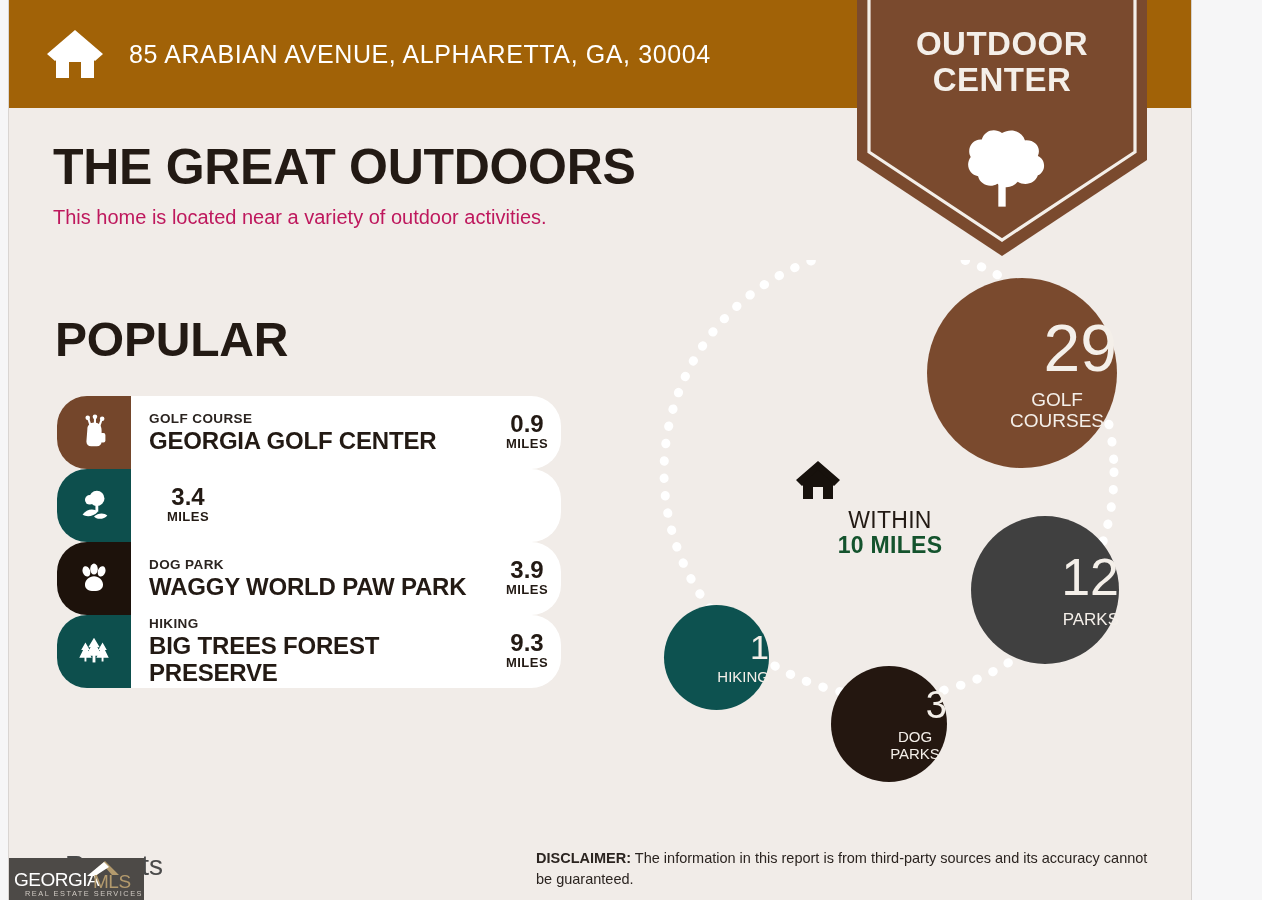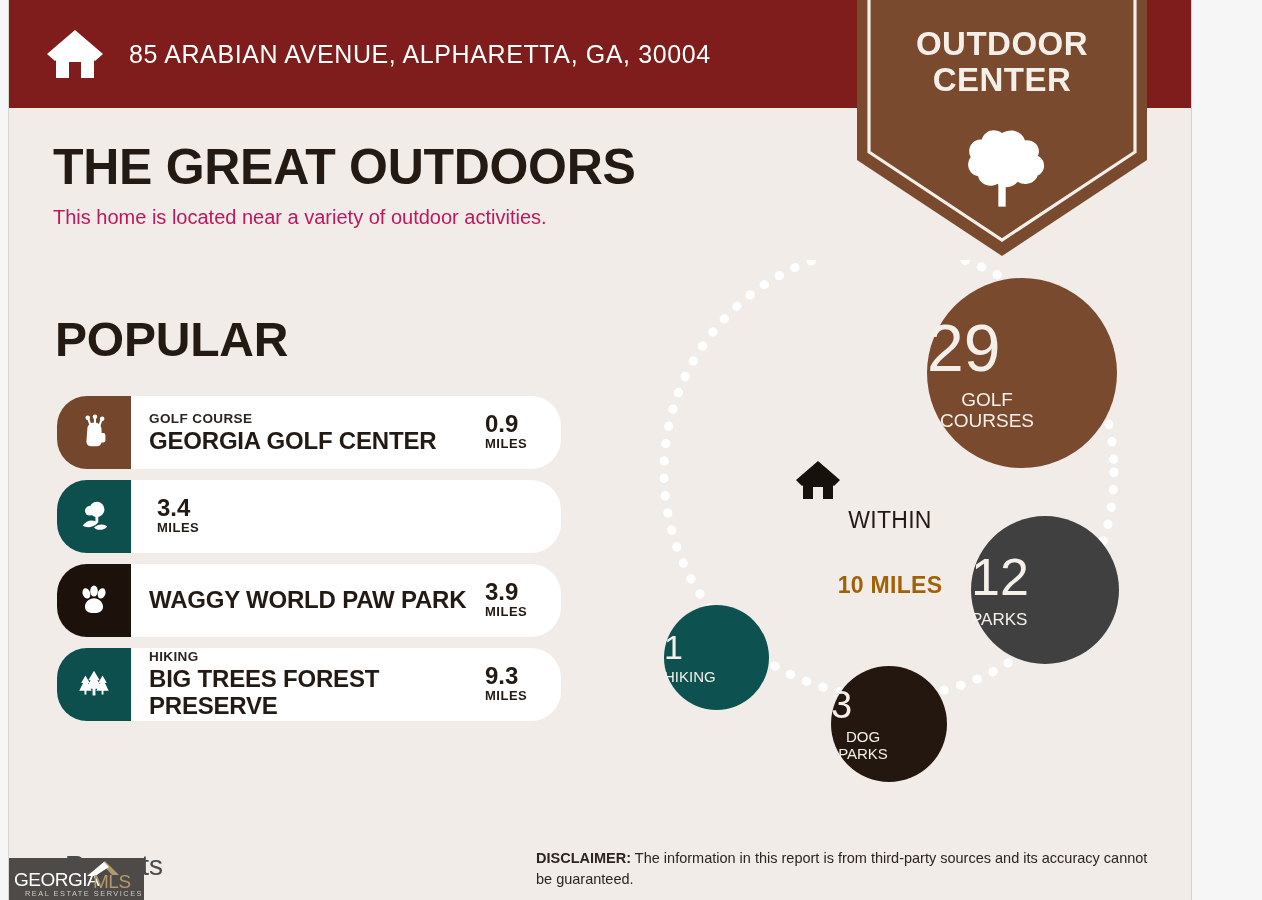--- a/index.html
+++ b/index.html
@@ -32,21 +32,21 @@
     overflow: hidden;
   }
 
   
   .header-bar {
     position: absolute;
     left: 0;
     top: 0;
     width: 1184px;
     height: 108px;
-    background: #7f1d1d;
+    background: #a16207;
     display: flex;
     align-items: center;
   }
   .header-home-icon {
     margin-left: 36px;
     width: 60px;
     height: 52px;
     flex: 0 0 auto;
   }
   .header-address {
@@ -113,21 +113,20 @@
     position: absolute;
     left: 48px;
     top: 396px;
     width: 504px;
   }
   .poi-row {
     position: relative;
     display: flex;
     align-items: stretch;
     height: 73px;
-    margin-bottom: 11px;
     background: #ffffff;
     overflow: hidden;
     border-radius: 30px;
   }
   .poi-icon {
     width: 74px;
     flex: 0 0 74px;
     display: flex;
     align-items: center;
     justify-content: center;
@@ -150,22 +149,22 @@
   }
   .poi-name {
     font-size: 24px;
     font-weight: 700;
     color: #231a14;
     letter-spacing: -0.2px;
     line-height: 1.12;
   }
   .poi-dist {
     flex: 0 0 auto;
-    text-align: left;
-    padding: 0 14px 0 8px;
+    text-align: center;
+    padding: 0 3px 0 8px;
     min-width: 62px;
   }
   .poi-dist-value {
     font-size: 24px;
     font-weight: 700;
     color: #231a14;
     line-height: 1.0;
   }
   .poi-dist-unit {
     font-size: 13px;
@@ -187,28 +186,28 @@
 
   .center-label {
     position: absolute;
     left: 186px;
     top: 200px;
     width: 190px;
     text-align: center;
   }
   .center-home-icon { display: block; margin: 0 auto 8px auto; width: 46px; height: 40px; }
   .center-l1 { font-size: 23px; color: #231a14; font-weight: 400; line-height: 1.1; letter-spacing: 0.3px; }
-  .center-l2 { font-size: 23px; color: #a16207; font-weight: 700; line-height: 1.1; letter-spacing: 0.3px; margin-top: 40px; }
+  .center-l2 { font-size: 23px; color: #14532d; font-weight: 700; line-height: 1.1; letter-spacing: 0.3px; }
 
   .bubble {
     position: absolute;
     border-radius: 50%;
     display: flex;
     flex-direction: column;
-    align-items: flex-start;
+    align-items: flex-end;
     justify-content: center;
     color: #f4efe9;
     text-align: center;
     line-height: 1.0;
   }
   .bubble-value { font-weight: 400; }
   .bubble-label { font-weight: 400; line-height: 1.12; }
   .brand-reports-ghost {
     position: absolute;
     left: 56px;
@@ -336,20 +335,21 @@
             <g fill="#ffffff">
               <ellipse cx="12" cy="12" rx="4" ry="5.6" transform="rotate(-18 12 12)"></ellipse>
               <ellipse cx="20" cy="9.5" rx="4" ry="5.8"></ellipse>
               <ellipse cx="28" cy="12" rx="4" ry="5.6" transform="rotate(18 28 12)"></ellipse>
               <path d="M20 17 c5 0 9.5 4.2 9.5 9 c0 4.4-3.6 6.6-9.5 6.6 c-5.9 0-9.5-2.2-9.5-6.6 c0-4.8 4.5-9 9.5-9 Z"></path>
             </g>
           </svg>
         </div>
         <div class="poi-body">
           <div class="poi-labels">
+            <div class="poi-category">DOG PARK</div>
             <div class="poi-name">WAGGY WORLD PAW PARK</div>
           </div>
           <div class="poi-dist">
             <div class="poi-dist-value">3.9</div>
             <div class="poi-dist-unit">MILES</div>
           </div>
         </div>
       </div>
 
       <div class="poi-row">

